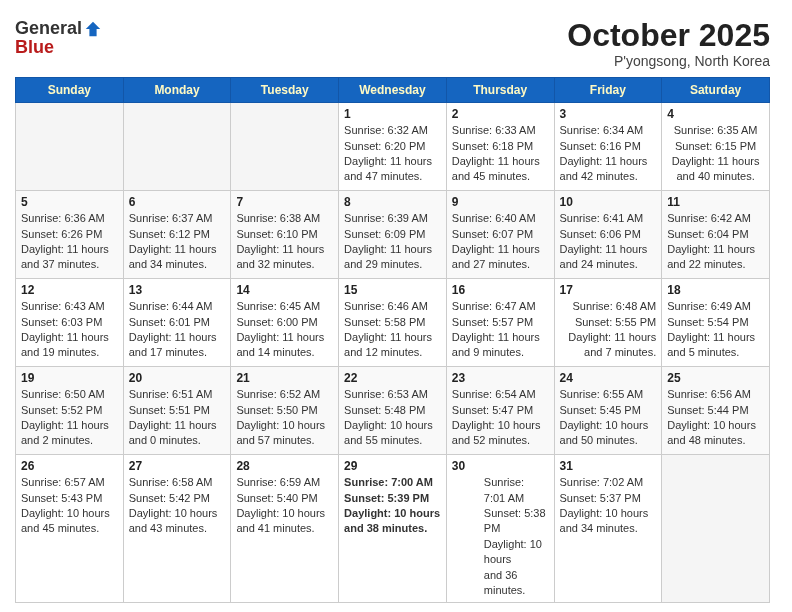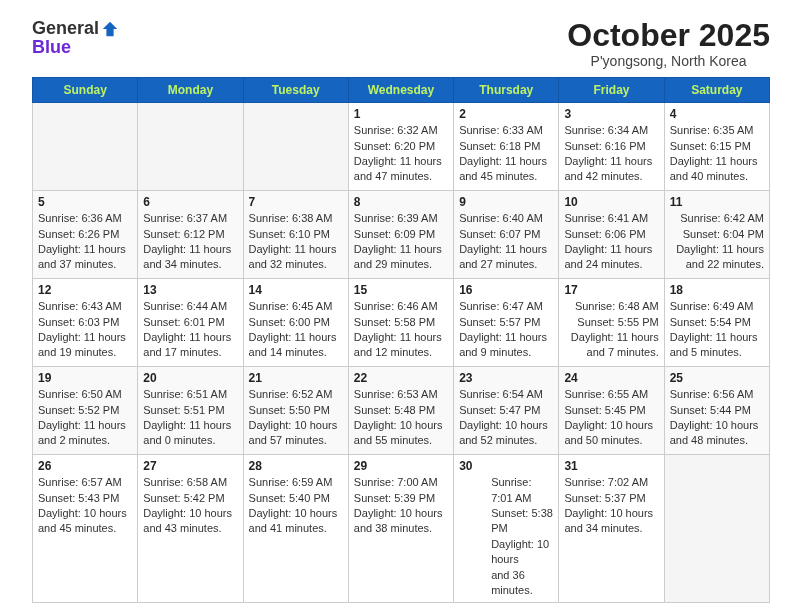--- a/index.html
+++ b/index.html
@@ -6,21 +6,21 @@
     body {
       font-family: Arial, sans-serif;
       background: #fff;
       width: 792px;
       height: 612px;
       overflow: hidden;
     }
     .page {
       width: 788px;
       height: 612px;
-      padding: 18px 18px 12px 32px;
+      padding: 18px 18px 12px 15px;
       display: flex;
       flex-direction: column;
     }
     .header {
       display: flex;
       align-items: flex-start;
       justify-content: space-between;
       margin-bottom: 8px;
     }
     .logo {
@@ -35,42 +35,42 @@
       font-weight: bold;
       color: #333;
     }
     .logo-general { color: #333; font-weight: bold; }
     .logo-icon {
       width: 18px;
       height: 18px;
       margin-left: 2px;
     }
     .title-block {
-      text-align: center;
+      text-align: right;
     }
     .month-title {
       font-size: 32px;
       font-weight: bold;
       color: #222;
       line-height: 1.1;
     }
     .location {
       font-size: 14px;
       color: #444;
     }
     .calendar {
       flex: 1;
       border: 1px solid #ccc;
       border-collapse: collapse;
       width: 100%;
       table-layout: fixed;
     }
     .calendar th {
       background: #1565c0;
-      color: #bef264;
+      color: #fef9c3;
       text-align: center;
       font-size: 12px;
       font-weight: bold;
       padding: 5px 3px;
       border: 1px solid #1256a8;
     }
     .calendar td {
       border: 1px solid #ccc;
       vertical-align: top;
       padding: 4px 5px;
@@ -105,21 +105,21 @@
 
 <div class="page">
   <div class="header">
     <div class="logo">
       <div class="logo-text">
         <span class="logo-general">General</span>
         <svg class="logo-icon" viewBox="0 0 20 20">
           <polygon points="10,2 18,10 14,10 14,18 6,18 6,10 2,10" fill="#1565c0"></polygon>
         </svg>
       </div>
-      <div style="font-size:18px;font-weight:bold;color:#6d28d9;margin-top:-2px;">Blue</div>
+      <div style="font-size:18px;font-weight:bold;color:#b91c1c;margin-top:-2px;">Blue</div>
     </div>
     <div class="title-block">
       <div class="month-title">October 2025</div>
       <div class="location">P'yongsong, North Korea</div>
     </div>
   </div>
 
   <table class="calendar">
     <thead>
       <tr>
@@ -153,21 +153,21 @@
           </td>
           <td>
             <div class="day-number">3</div>
             <div class="day-info" style="white-space: pre-line;">Sunrise: 6:34 AM
 Sunset: 6:16 PM
 Daylight: 11 hours
 and 42 minutes.</div>
           </td>
           <td>
             <div class="day-number">4</div>
-            <div class="day-info" style="white-space: pre-line;">Sunrise: 6:35 AM
+            <div class="day-info" style="white-space: pre-line; text-align: center;">Sunrise: 6:35 AM
 Sunset: 6:15 PM
 Daylight: 11 hours
 and 40 minutes.</div>
           </td>
         </tr>
         <tr>
           <td>
             <div class="day-number">5</div>
             <div class="day-info" style="white-space: pre-line;">Sunrise: 6:36 AM
 Sunset: 6:26 PM
@@ -204,21 +204,21 @@
           </td>
           <td>
             <div class="day-number">10</div>
             <div class="day-info" style="white-space: pre-line;">Sunrise: 6:41 AM
 Sunset: 6:06 PM
 Daylight: 11 hours
 and 24 minutes.</div>
           </td>
           <td>
             <div class="day-number">11</div>
-            <div class="day-info" style="white-space: pre-line; text-align: right;">Sunrise: 6:42 AM
+            <div class="day-info" style="white-space: pre-line;">Sunrise: 6:42 AM
 Sunset: 6:04 PM
 Daylight: 11 hours
 and 22 minutes.</div>
           </td>
         </tr>
         <tr>
           <td>
             <div class="day-number">12</div>
             <div class="day-info" style="white-space: pre-line;">Sunrise: 6:43 AM
 Sunset: 6:03 PM
@@ -336,21 +336,21 @@
           </td>
           <td>
             <div class="day-number">28</div>
             <div class="day-info" style="white-space: pre-line;">Sunrise: 6:59 AM
 Sunset: 5:40 PM
 Daylight: 10 hours
 and 41 minutes.</div>
           </td>
           <td>
             <div class="day-number">29</div>
-            <div class="day-info" style="white-space: pre-line;">Sunrise: 7:00 AM
+            <div class="day-info" style="white-space: pre-line; font-weight: bold;">Sunrise: 7:00 AM
 Sunset: 5:39 PM
 Daylight: 10 hours
 and 38 minutes.</div>
           </td>
           <td>
             <div class="day-number">30</div>
             <div class="day-info" style="white-space: pre-line; margin-left: 32px;">Sunrise: 7:01 AM
 Sunset: 5:38 PM
 Daylight: 10 hours
 and 36 minutes.</div>

